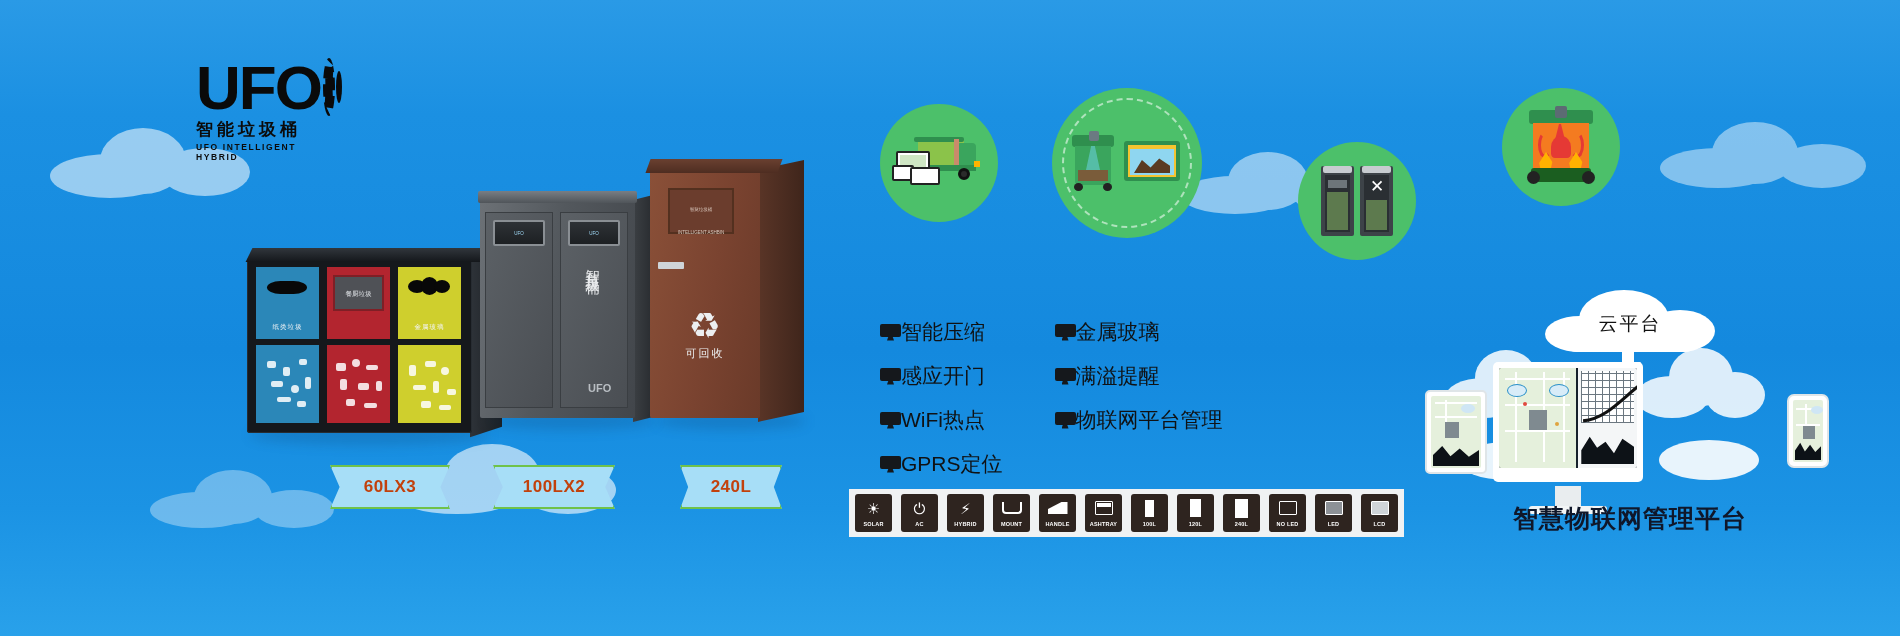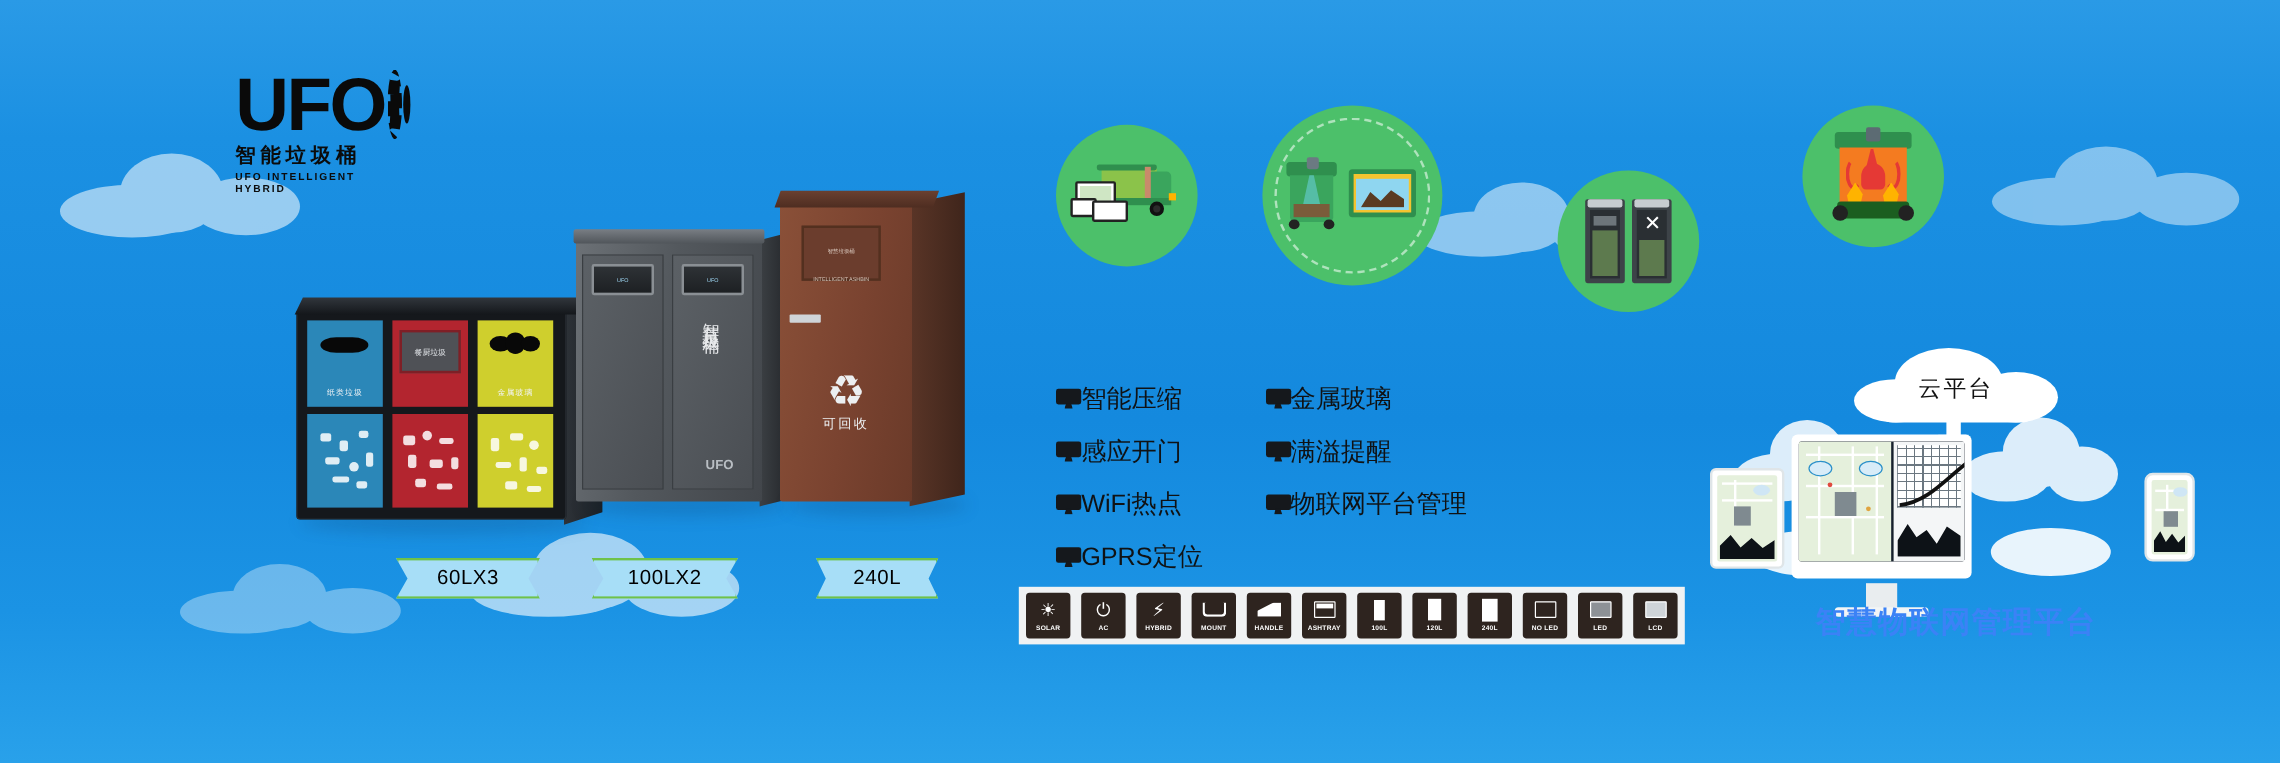--- a/index.html
+++ b/index.html
@@ -86,24 +86,24 @@
      background:linear-gradient(90deg,#5a3527,#3f251b); transform:skewY(-12deg);}
   .bin1 .screen{ position:absolute; left:18px; top:18px; width:66px; height:46px;
      background:#6b3d2d; border:2px solid #53301f;}
   .bin1 .screen span{ display:block; text-align:center; font-size:4.5px; color:#d9c8bd; margin-top:16px; line-height:7px;}
   .bin1 .tag{ position:absolute; left:8px; top:92px; width:26px; height:7px; background:#cfd4d8; border-radius:1px;}
   .bin1 .recyc{ position:absolute; left:0; right:0; top:138px; text-align:center; }
   .bin1 .recyc .glyph{ font-size:36px; color:#eceff1; line-height:36px;}
   .bin1 .recyc .cn{ font-size:11px; color:#eceff1; letter-spacing:2px; margin-top:2px;}
 
   
-  .ribbon{ position:absolute; height:34px; background:#a7def7; border:2px solid #6fc24a;
+  .ribbon{ position:absolute; height:44px; background:#a7def7; border:2px solid #6fc24a;
     display:flex; align-items:center; justify-content:center;
     clip-path:polygon(0 0,100% 0,92% 50%,100% 100%,0 100%,8% 50%);
-    font-size:17px; font-weight:400; color:#000000; letter-spacing:.5px; }
+    font-size:17px; font-weight:700; color:#c2410c; letter-spacing:.5px; }
 
   
   .gcircle{ position:absolute; border-radius:50%; background:#4cc06a; }
   .gc-inner{ position:absolute; inset:0; display:flex; align-items:center; justify-content:center;}
   .dashline{ position:absolute; border:2px dashed rgba(255,255,255,.55); border-radius:50%; }
 
   
   .tbin{ position:relative; }
   .tbin .lid{ position:absolute; left:0; right:0; top:0; height:22%; background:#2f8f4e; border-radius:3px;}
   .tbin .bdy{ position:absolute; left:8%; right:8%; top:20%; bottom:8%; background:#3aa55d; border-radius:0 0 4px 4px;}
@@ -161,21 +161,21 @@
   .stand{ position:absolute; left:62px; bottom:-26px; width:26px; height:22px; background:#e9edef;}
   .base{ position:absolute; left:36px; bottom:-32px; width:78px; height:8px; background:#f2f5f6; border-radius:3px;}
   .tablet{ position:absolute; left:-10px; top:100px; width:62px; height:84px;
      background:#fff; border:2px solid #dfe5e8; border-radius:5px; padding:4px;}
   .phone{ position:absolute; right:-4px; top:104px; width:42px; height:74px;
      background:#fff; border:2px solid #dfe5e8; border-radius:7px; padding:4px;}
   .devscreen{ width:100%; height:100%; background:#e5f0dc; border-radius:2px; position:relative; overflow:hidden;}
   .devscreen .dark{ position:absolute; left:2px; bottom:2px; right:2px; height:34%; background:#0d1217;
      clip-path:polygon(0 100%,0 55%,20% 18%,38% 60%,58% 28%,78% 62%,100% 35%,100% 100%);}
   .pf-caption{ position:absolute; left:0; right:0; top:212px; text-align:center;
-     font-size:25px; font-weight:700; color:#3b82f6; letter-spacing:1px;}
+     font-size:25px; font-weight:700; color:#0f172a; letter-spacing:1px;}
 </style>
 </head>
 <body>
 
 <div class="stage">
 
   <div class="cloudgrp" style="left:40px;top:120px;width:220px;height:80px;opacity:.55;">
     <i style="left:10px;top:34px;width:120px;height:44px;"></i>
     <i style="left:60px;top:8px;width:86px;height:66px;"></i>
     <i style="left:120px;top:28px;width:90px;height:48px;"></i>

